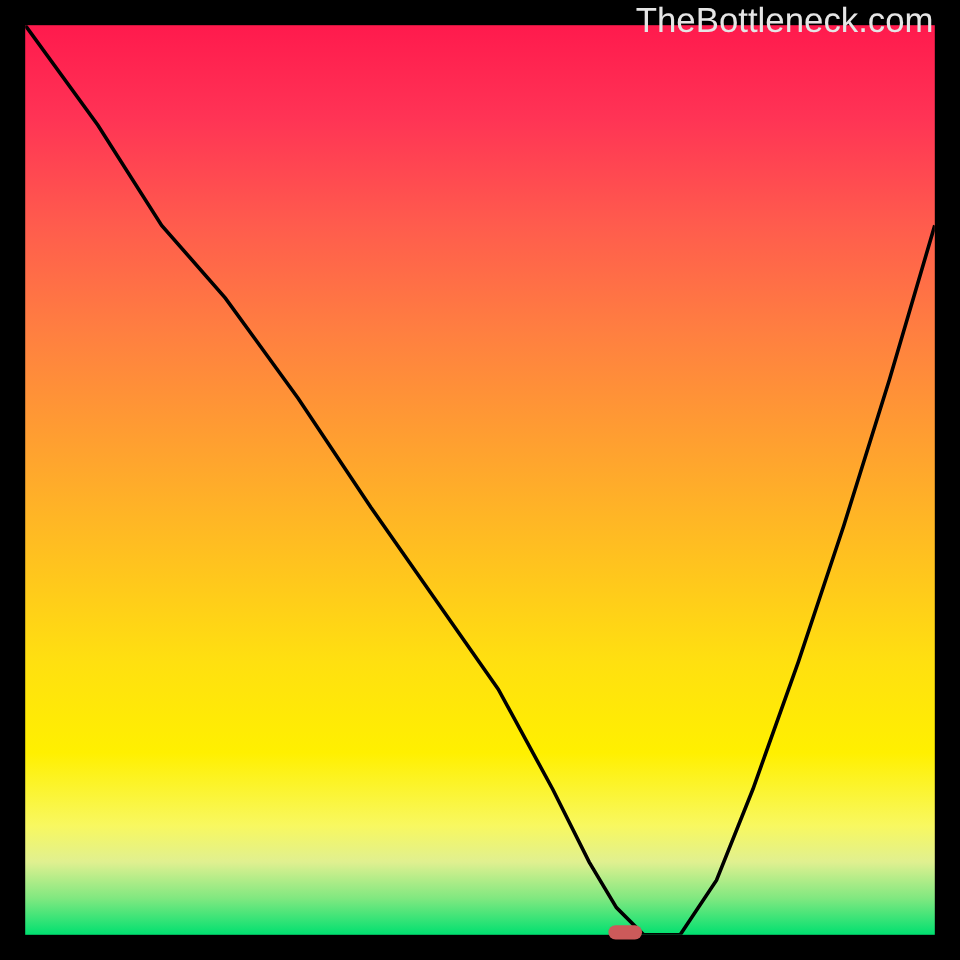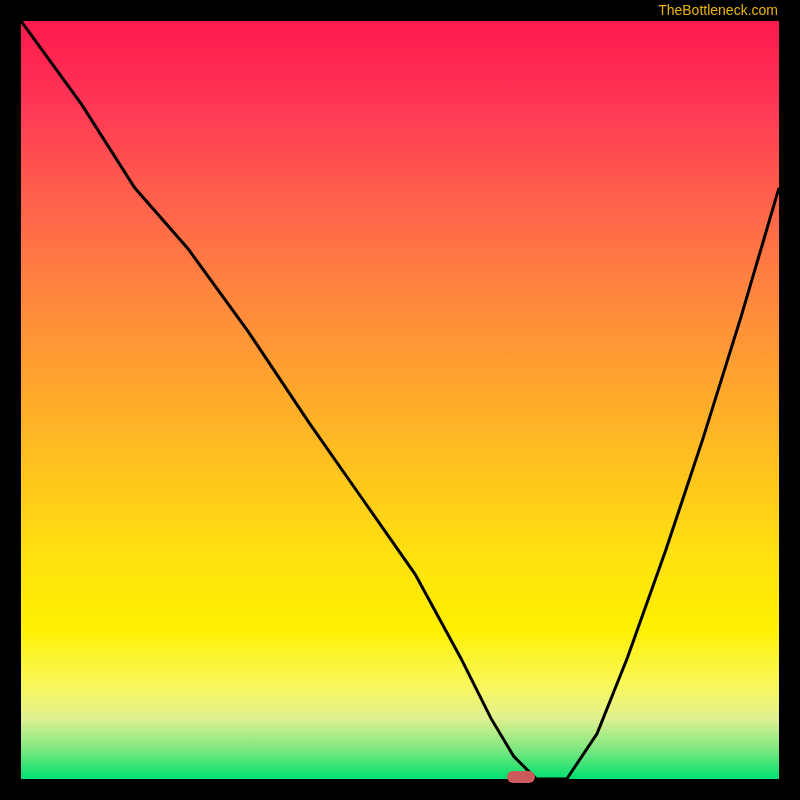--- a/index.html
+++ b/index.html
@@ -28,22 +28,22 @@
       #f8f860 88%,
       #e0f090 92%,
       #80e880 96%,
       #00e070 100%
     );
   }
   .watermark {
     position: absolute;
     top: 2px;
     right: 22px;
-    color: #eab308;
-    font-size: 14px;
+    color: #e5e5e5;
+    font-size: 29px;
     font-weight: normal;
     z-index: 3;
   }
   .curve-svg {
     position: absolute;
     left: 21px;
     top: 21px;
     width: 758px;
     height: 758px;
     z-index: 2;

